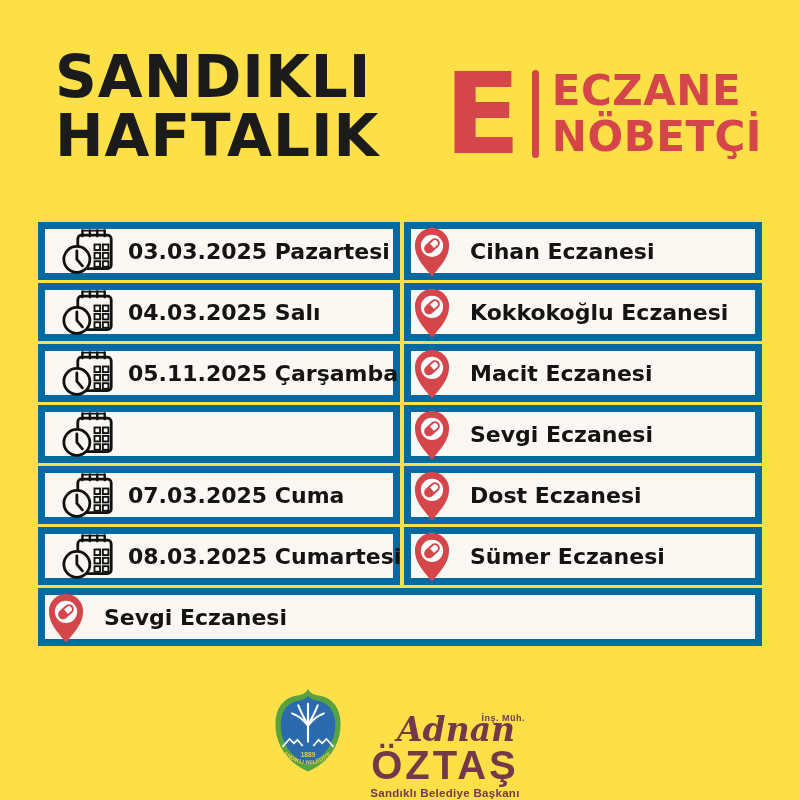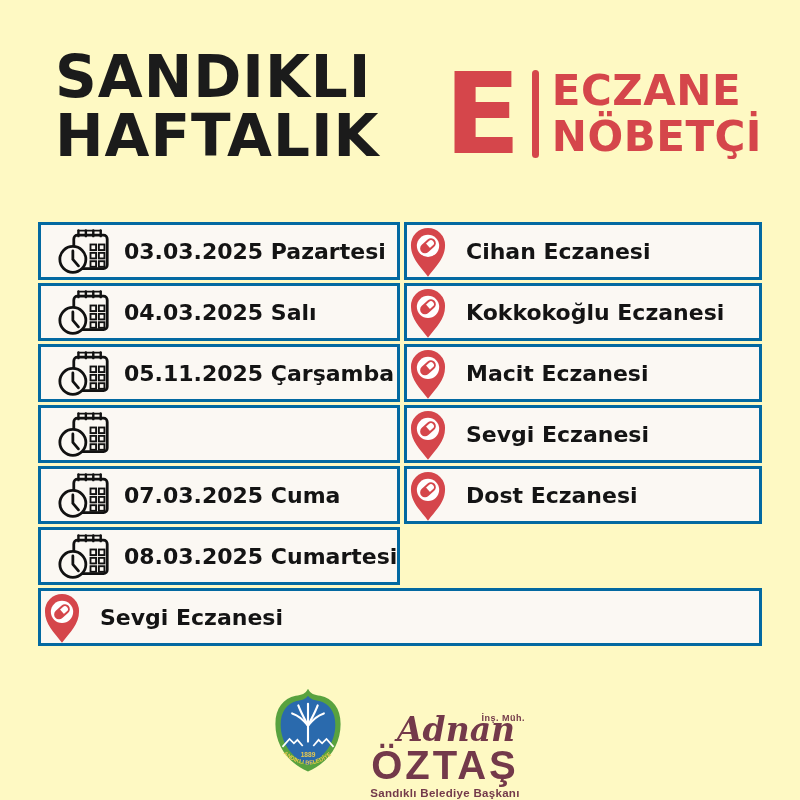--- a/index.html
+++ b/index.html
@@ -1,20 +1,20 @@
 <!DOCTYPE html>
 <html><head>
 <meta charset="utf-8">
 <style>
   * { margin:0; padding:0; box-sizing:border-box; }
   html,body { width:800px; height:800px; }
   body { font-family:"Liberation Sans", sans-serif; }
   .page {
     position:relative; width:800px; height:800px;
-    background:#fef9c3; overflow:hidden;
+    background:#fde047; overflow:hidden;
   }
 
   
   .header { position:absolute; top:48px; left:55px; right:38px; display:flex; justify-content:space-between; }
   .title {
     font-size:58px; font-weight:800; color:#1b1b1b;
     line-height:1.02; letter-spacing:1px; font-family:"DejaVu Sans", sans-serif;
   }
   .brand { display:flex; align-items:center; gap:13px; margin-top:14px; }
   .brand-e {
@@ -24,21 +24,21 @@
   .brand-bar { width:7px; height:88px; border-radius:4px; }
   .brand-text {
     font-family:"DejaVu Sans", sans-serif; font-weight:800;
     font-size:42px; line-height:1.1; letter-spacing:0.5px;
   }
 
   
   .table { position:absolute; top:222px; left:38px; width:724px; display:flex; flex-direction:column; gap:3px; }
   .row { display:flex; gap:4px; height:58px; }
   .cell {
-    border:3px solid #0369a1; background:#fbf8f3;
+    border:7px solid #0369a1; background:#fbf8f3;
     display:flex; align-items:center;
   }
   .cell-date { width:362px; padding-left:17px; }
   .cell-pharm { flex:1; }
   .cell-label {
     font-family:"DejaVu Sans", sans-serif;
     font-size:22px; font-weight:800; color:#141414; white-space:nowrap;
   }
   .icon-calclock { width:52px; height:50px; margin-right:14px; flex:none; }
   .icon-pin { width:42px; height:54px; margin-right:17px; flex:none; margin-top:4px; }
@@ -250,20 +250,31 @@
               <rect x="44" y="19" width="6" height="6"></rect>
             <rect x="35" y="28" width="6" height="6"></rect>
               <rect x="44" y="28" width="6" height="6"></rect>
             <rect x="35" y="37" width="6" height="6"></rect>
               <rect x="44" y="37" width="6" height="6"></rect>
           </g>
           <circle cx="16" cy="35" r="14" fill="#fbf8f3" stroke="#111" stroke-width="3"></circle>
           <path d="M16 35 V26 M16 35 L22 42" stroke="#111" stroke-width="3" stroke-linecap="round"></path>
         </svg>
         <span class="cell-label">08.03.2025 Cumartesi</span>
+      </div>
+      <div class="cell cell-pharm">
+        <svg class="icon-pin" viewBox="0 0 64 80">
+          <path d="M32 76 C20 60 6 48 6 28 A26 26 0 1 1 58 28 C58 48 44 60 32 76 Z" fill="#d5464b"></path>
+          <circle cx="32" cy="29" r="17" fill="#fff"></circle>
+          <g transform="translate(32 29) rotate(-42)">
+            <rect x="-12" y="-6" width="24" height="12" rx="6" fill="#fff" stroke="#d5464b" stroke-width="3"></rect>
+            <path d="M-12 0 A6 6 0 0 1 -6 -6 H0 V6 H-6 A6 6 0 0 1 -12 0 Z" fill="#d5464b"></path>
+          </g>
+        </svg>
+        <span class="cell-label">Sümer Eczanesi</span>
       </div>
     </div>
 
     <div class="row">
       <div class="cell cell-pharm">
         <svg class="icon-pin" viewBox="0 0 64 80">
           <path d="M32 76 C20 60 6 48 6 28 A26 26 0 1 1 58 28 C58 48 44 60 32 76 Z" fill="#d5464b"></path>
           <circle cx="32" cy="29" r="17" fill="#fff"></circle>
           <g transform="translate(32 29) rotate(-42)">
             <rect x="-12" y="-6" width="24" height="12" rx="6" fill="#fff" stroke="#d5464b" stroke-width="3"></rect>

